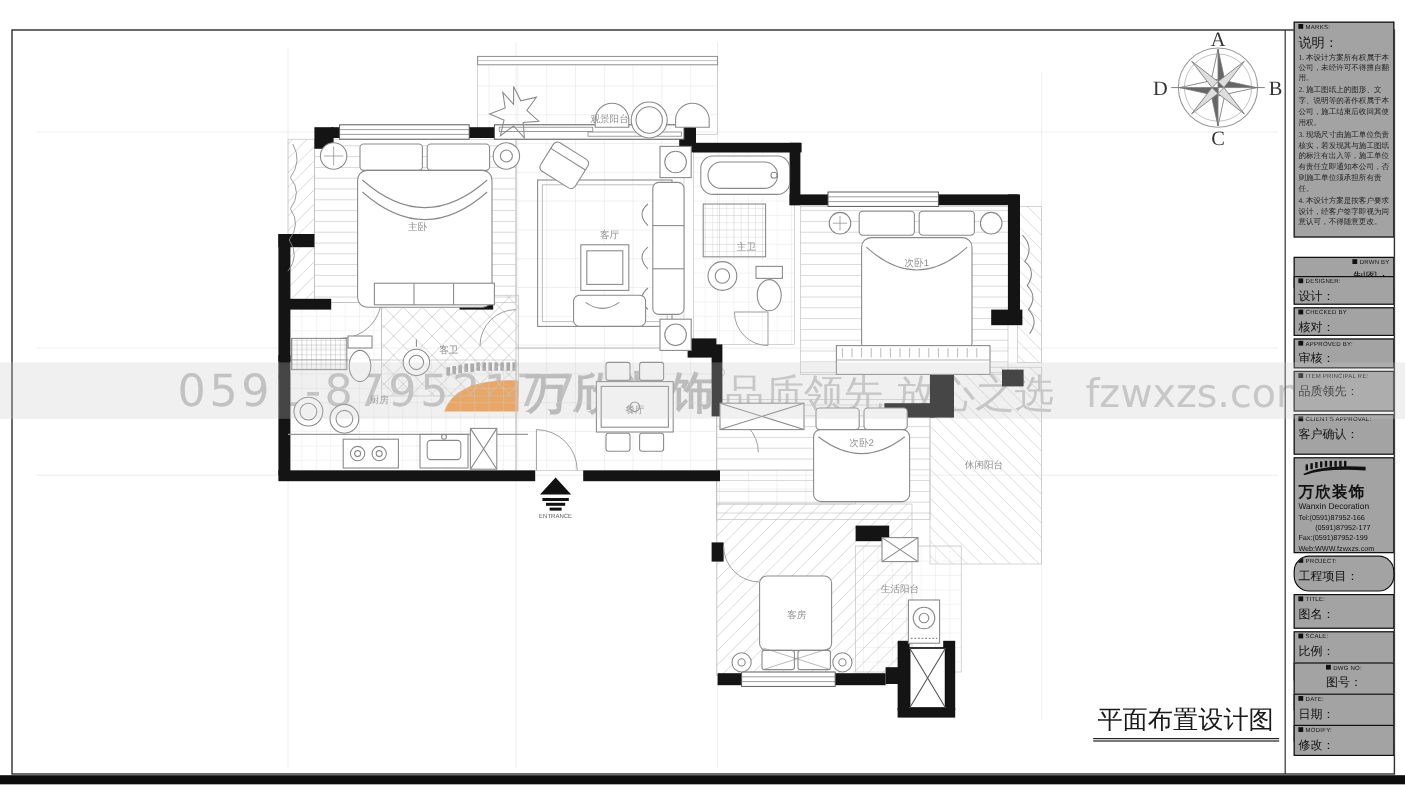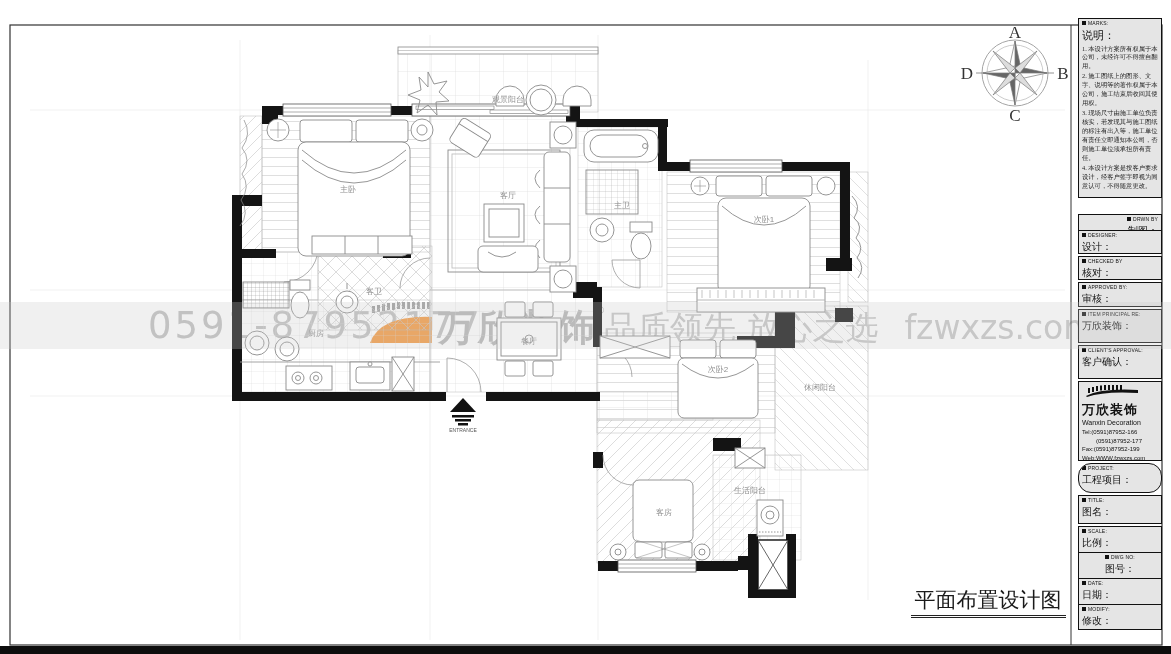--- a/index.html
+++ b/index.html
@@ -15,21 +15,21 @@
   #wm-logo{left:368px;top:300px;z-index:1;}
   #band{left:0;top:302px;width:1171px;height:47px;background:#c9c9c9;opacity:.28;z-index:6;pointer-events:none;}
   
   #plan{left:0;top:0;z-index:2;}
   
   #sheet-title{left:893px;top:586px;width:190px;text-align:center;z-index:3;}
   #sheet-title span{font-family:Liberation Serif, serif;font-size:21px;color:#1a1a1a;
                     border-bottom:3px double #222;padding:0 4px 3px 4px;}
   
   #tb{left:1078px;top:18px;width:86px;height:614px;z-index:3;}
-  .tb-box{position:absolute;left:0;width:84px;border:1.6px solid #111;background:#e5e5e5;box-sizing:border-box;
+  .tb-box{position:absolute;left:0;width:84px;border:1.6px solid #111;background:#a3a3a3;box-sizing:border-box;
           padding:1px 3px;overflow:hidden;}
   .en{font-size:5px;color:#111;letter-spacing:.2px;line-height:1.3;white-space:nowrap;}
   .sq{display:inline-block;width:4px;height:4px;background:#111;margin-right:2px;}
   .zh{font-size:10px;color:#111;font-family:"Liberation Serif",serif;margin-top:1px;}
   .notes-title{font-size:11px;font-family:"Liberation Serif",serif;color:#111;margin:1px 0 2px 0;}
   .note-item{font-size:6.3px;line-height:1.42;color:#222;font-family:"Liberation Serif",serif;margin-bottom:1px;}
   .co-brand{font-size:13px;font-weight:bold;color:#111;font-family:"Liberation Serif",serif;letter-spacing:1px;}
   .co-sub{font-size:7px;color:#111;margin-bottom:2px;}
   .co-line{font-size:6px;color:#111;line-height:1.45;white-space:nowrap;}
   .co-line.ind{padding-left:14px;}
@@ -422,21 +422,21 @@
     <div class="tb-box" style="top:238px;height:24px;">
       <div class="en"><span class="sq"></span><span>CHECKED BY</span></div>
       <div class="zh">核对：</div>
     </div>
     <div class="tb-box" style="top:264px;height:25px;">
       <div class="en"><span class="sq"></span><span>APPROVED BY:</span></div>
       <div class="zh">审核：</div>
     </div>
     <div class="tb-box" style="top:291px;height:34px;">
       <div class="en"><span class="sq"></span><span>ITEM PRINCIPAL RE:</span></div>
-      <div class="zh">万欣装饰：</div>
+      <div class="zh">品质领先：</div>
     </div>
     <div class="tb-box" style="top:327px;height:34px;">
       <div class="en"><span class="sq"></span><span>CLIENT'S APPROVAL:</span></div>
       <div class="zh">客户确认：</div>
     </div>
 
     <div class="tb-box" style="top:363px;height:80px;">
       <svg width="76" height="13" viewBox="0 0 76 13">
         <g fill="#111">
           <rect x="6" y="4" width="2" height="5"></rect>

